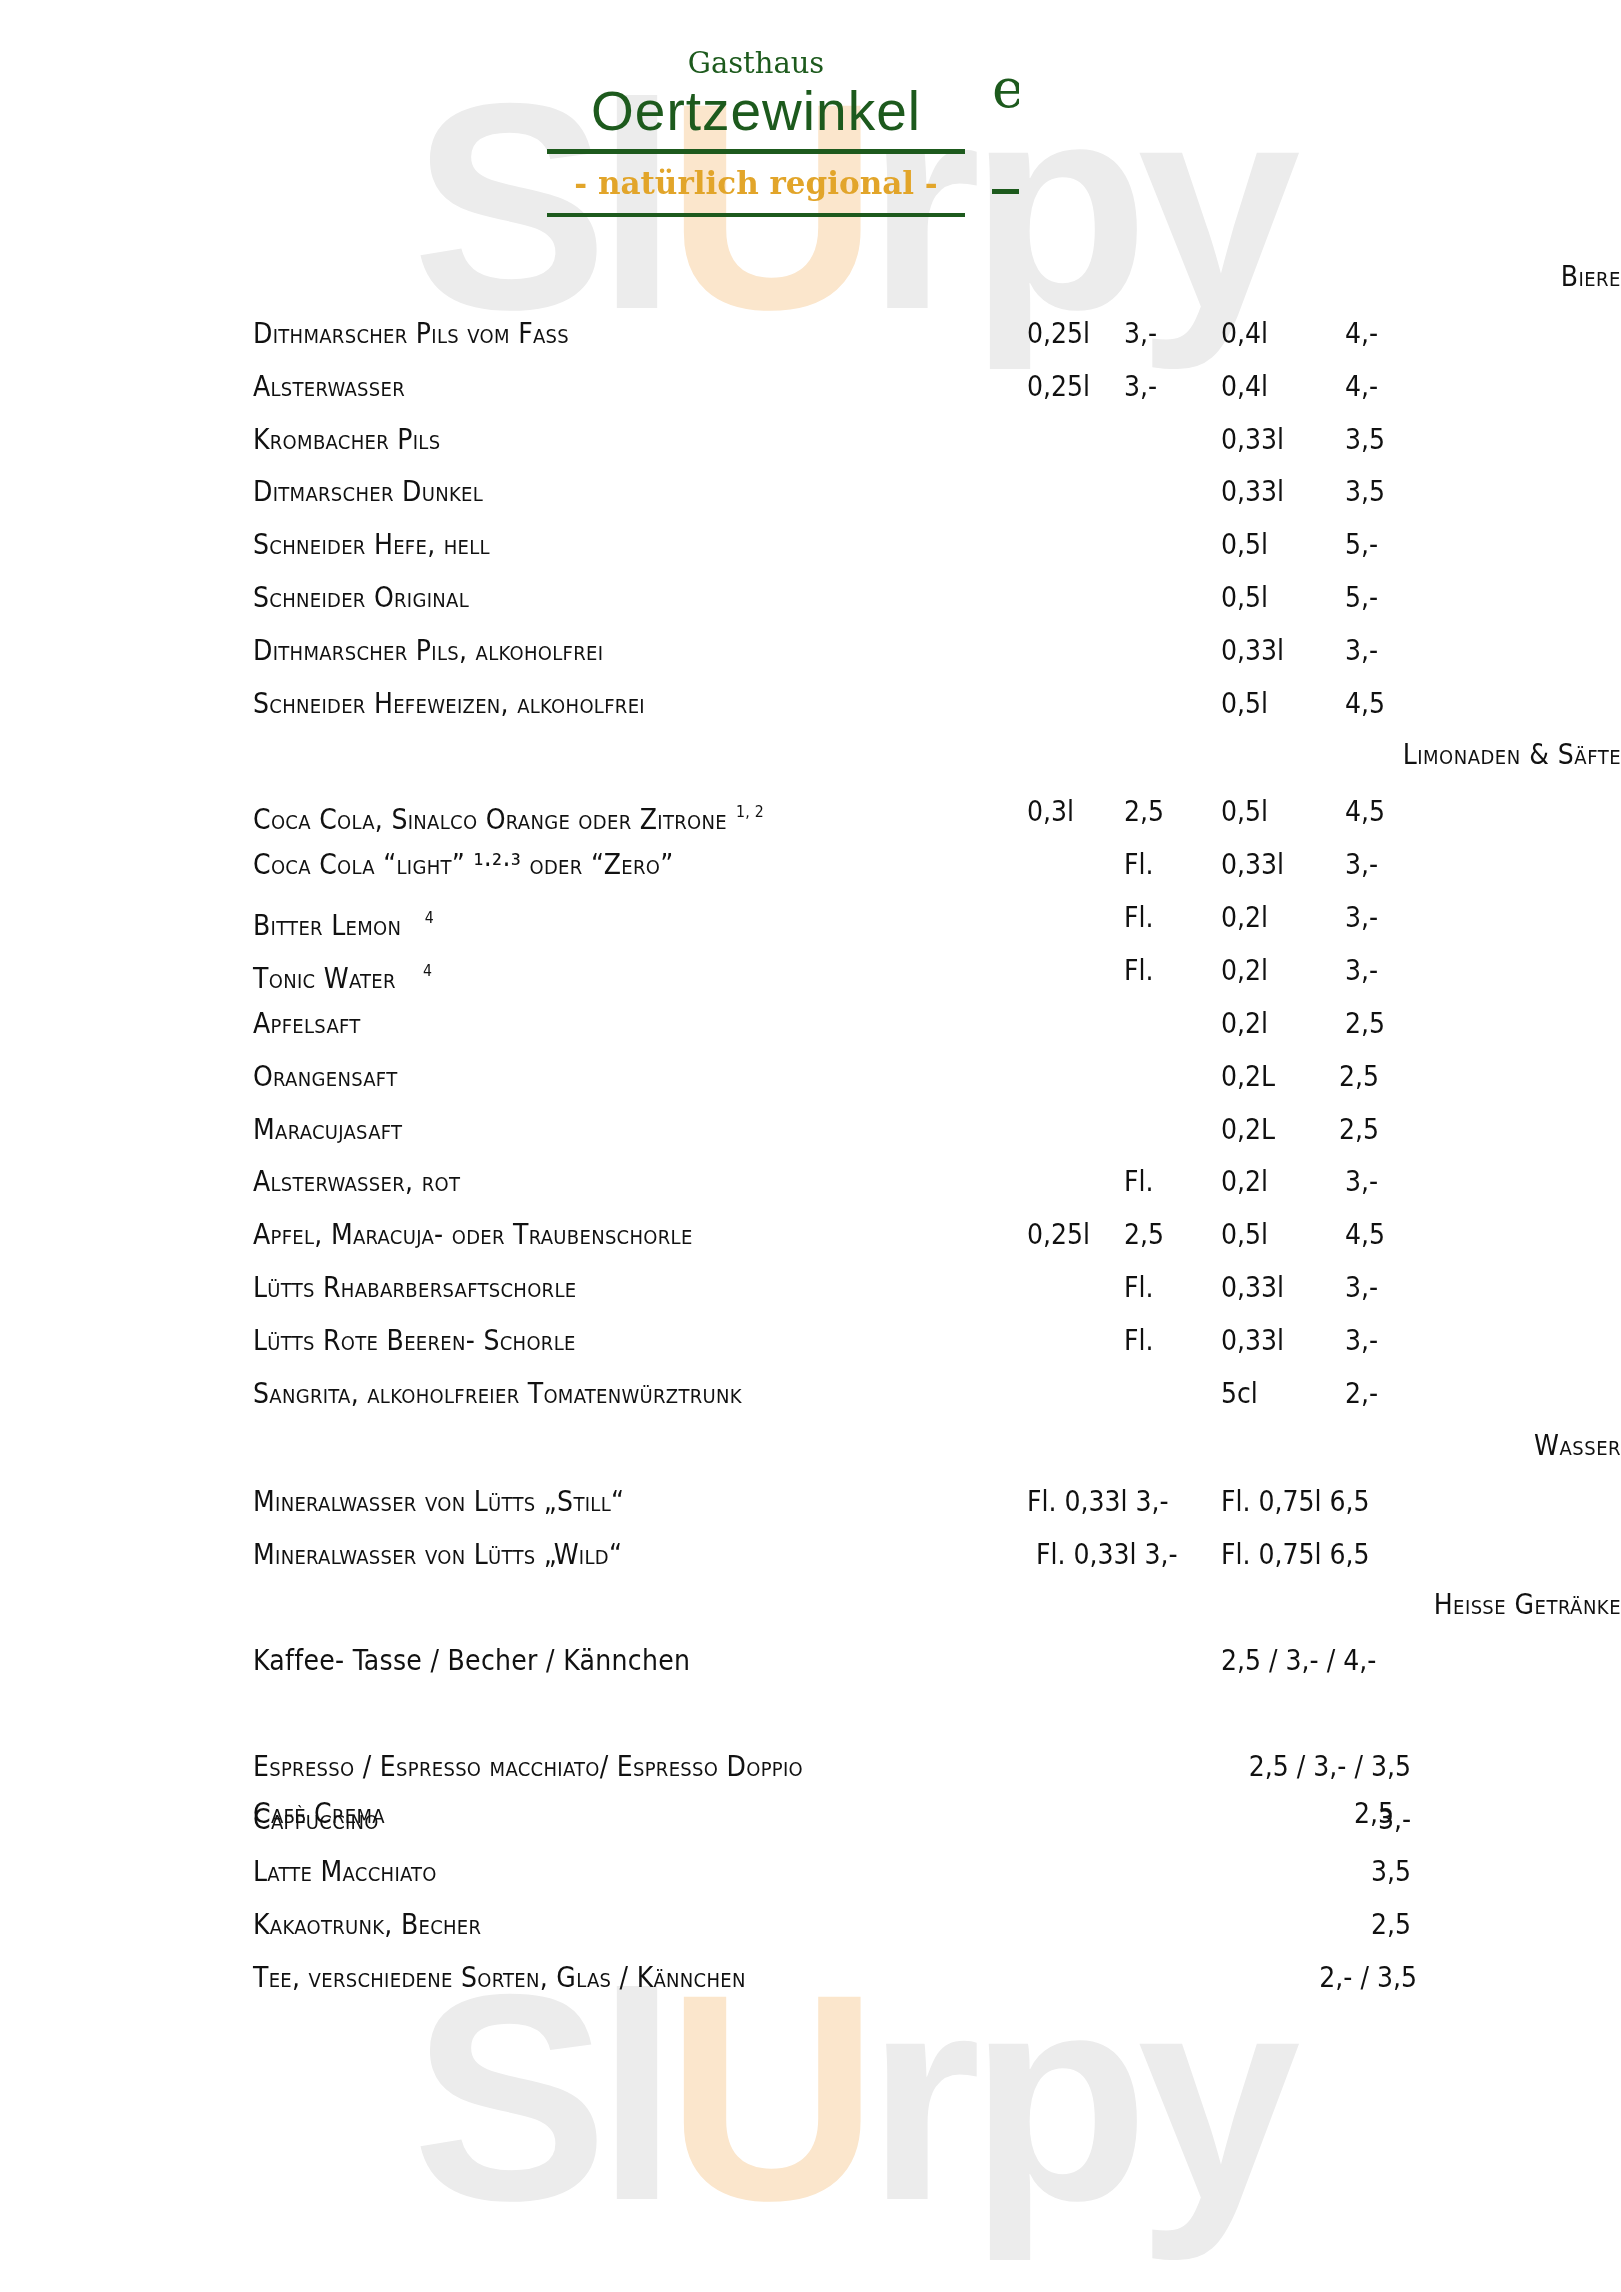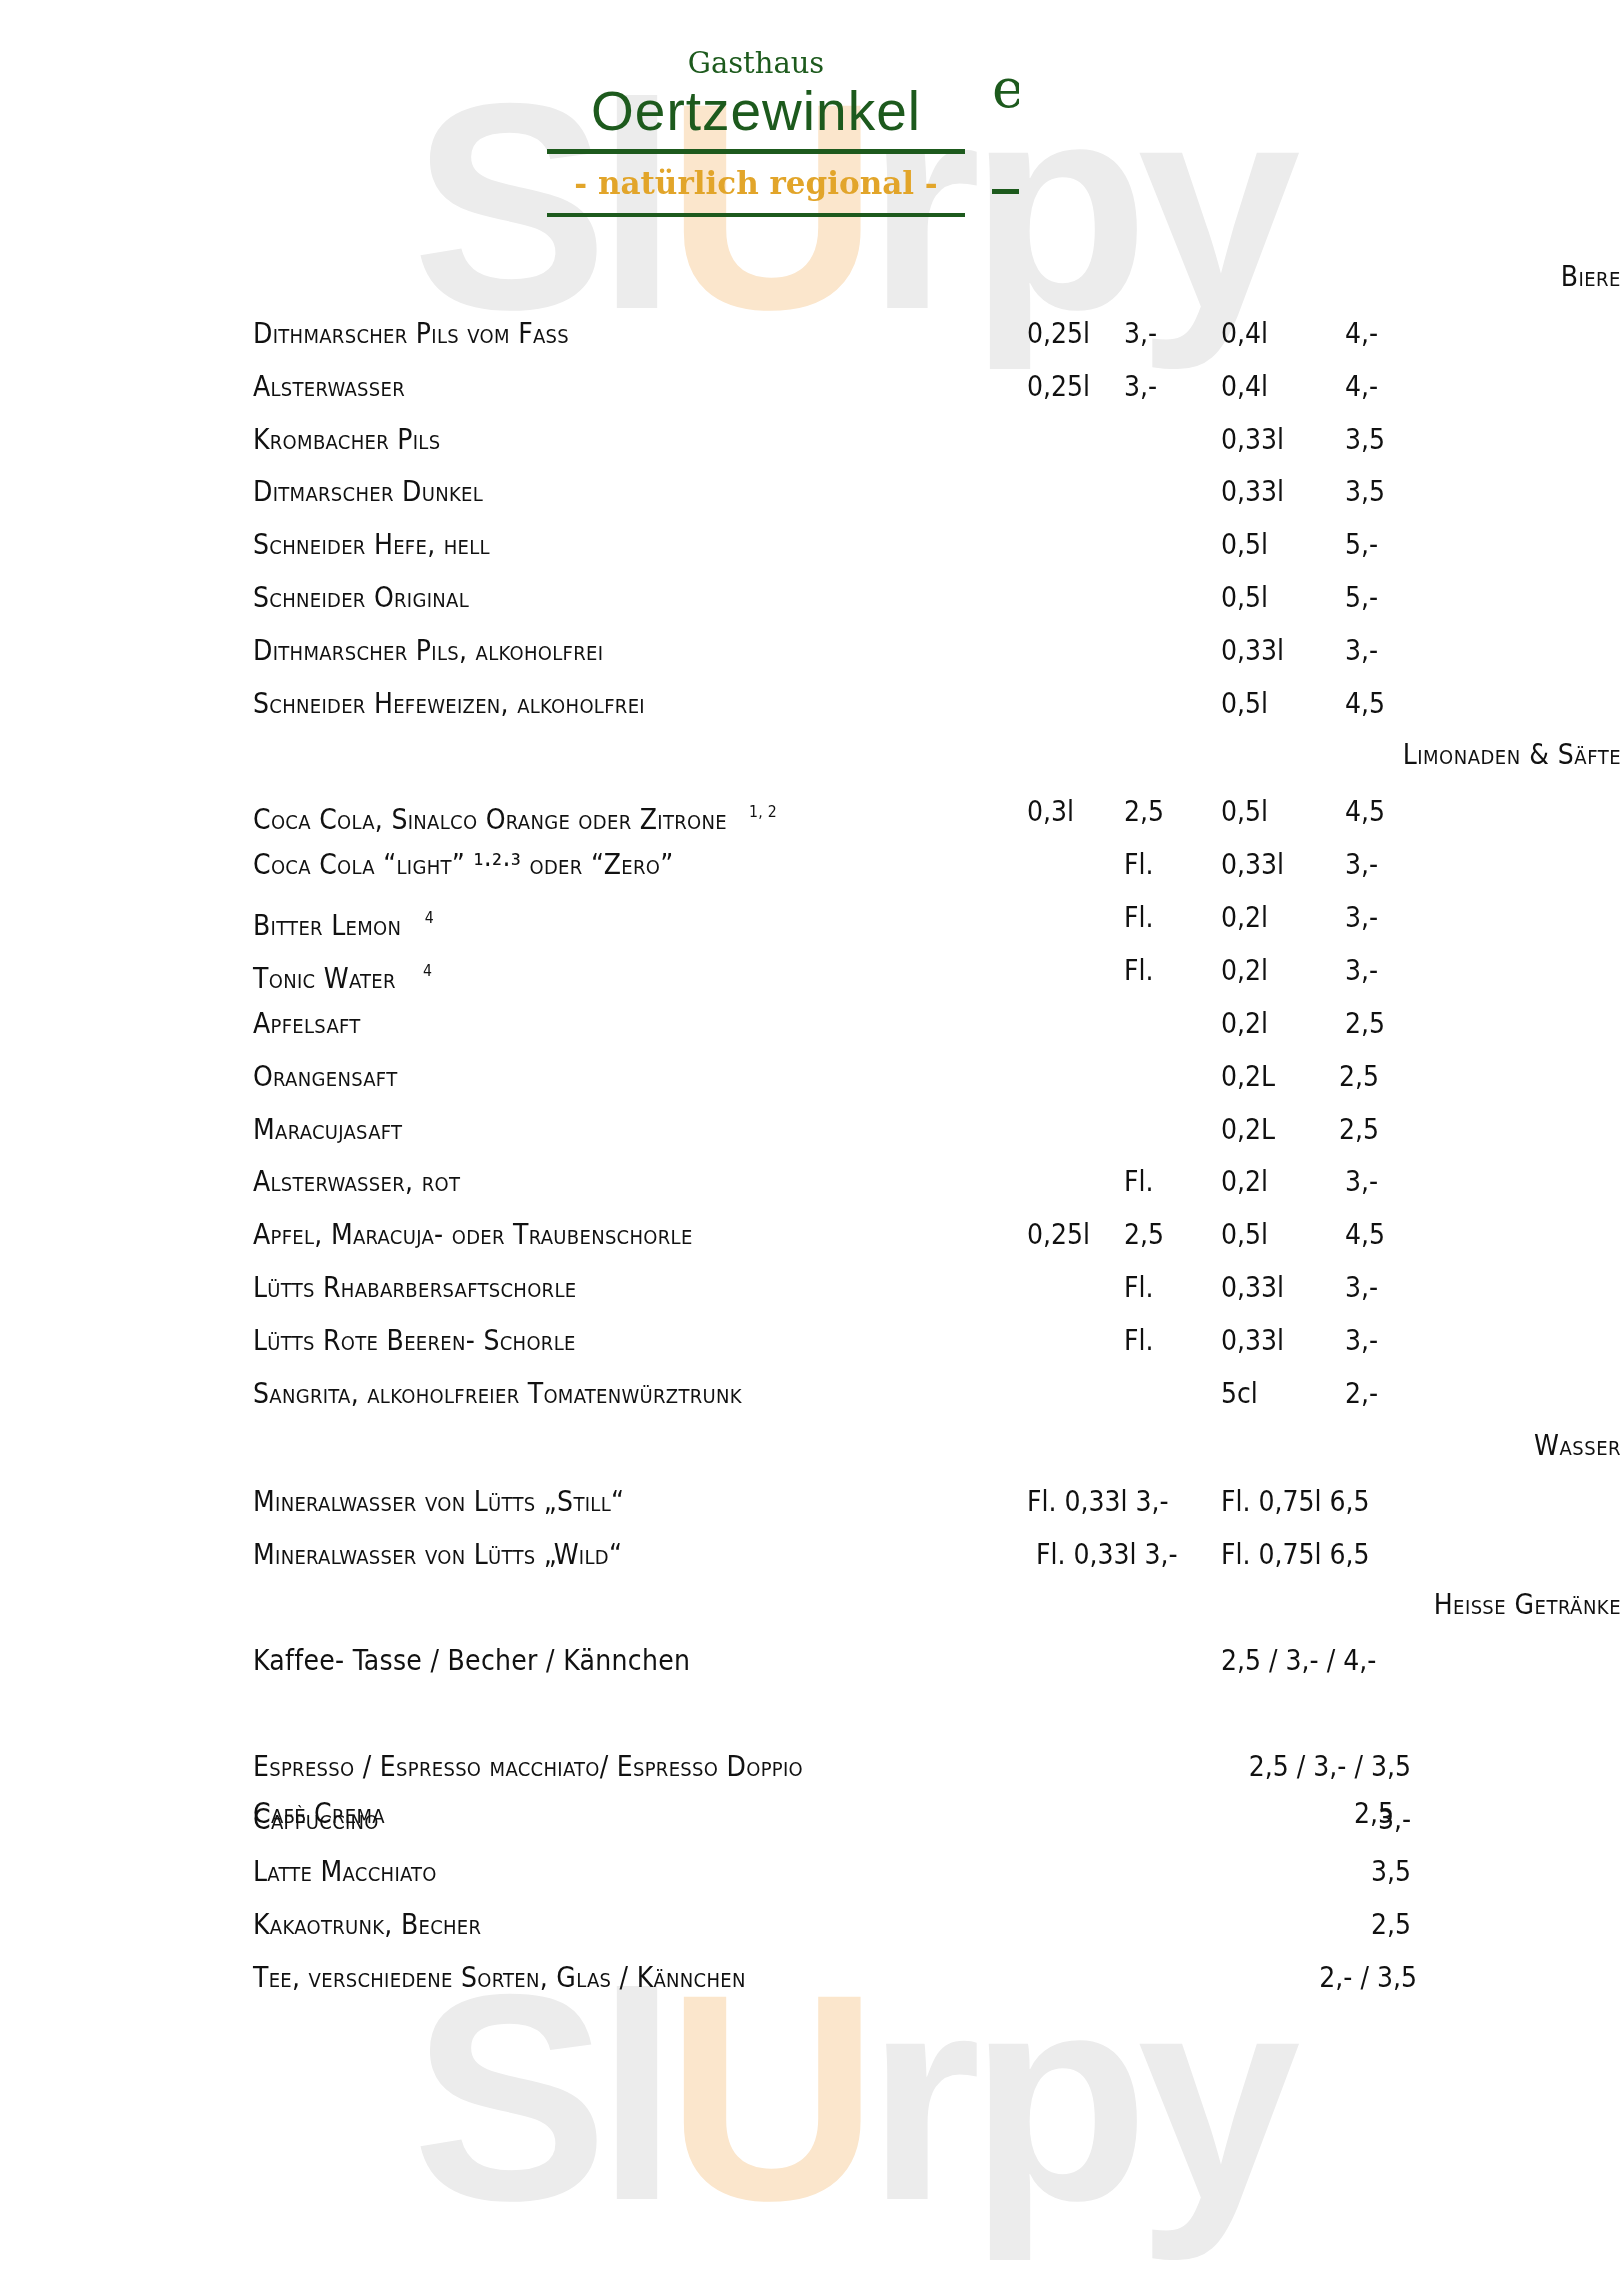--- a/index.html
+++ b/index.html
@@ -14,21 +14,21 @@
   .logo .bar { height:4.9px; background:#1d5a1d; margin:5.9px 0; }
   .logo .l3 { font-family:"DejaVu Serif", serif; color:#e2a52a; font-size:31px; line-height:47px; font-weight:bold; }
   .ghost { position:absolute; left:992px; top:57px; width:27.4px; }
   .ghost .a { font-family:"DejaVu Serif", serif; color:#1d5a1d; font-size:55px; line-height:63px; overflow:hidden; width:27.4px; }
   .ghost .b { height:4.9px; background:#1d5a1d; margin-top:69px; }
   .sec { position:absolute; left:0; width:1621px; text-align:right; font-size:28px;
          font-variant:small-caps; letter-spacing:0.5px; }
   .row { position:absolute; left:0; width:1621px; height:39px; font-size:28px; line-height:39px; }
   .row span { position:absolute; white-space:nowrap; }
   .name { left:253px; font-variant:small-caps; letter-spacing:0.3px; }
-  .name sup { font-size:15.7px; font-variant:normal; vertical-align:11.8px; margin-left:22px; }
+  .name sup { font-size:15.7px; font-variant:normal; vertical-align:11.8px; margin-left:9px; }
   .c1 { left:1027px; } .c2 { left:1124px; } .c3 { left:1221px; } .c4 { left:1345px; }
   .rp { right:210px; text-align:right; }
 </style>
 </head>
 <body>
 
 <div class="wm" style="left:412px;top:59px;"><span class="g">Sl</span><span class="o">U</span><span class="g">rpy</span></div>
 <div class="wm" style="left:412px;top:1950px;"><span class="g">Sl</span><span class="o">U</span><span class="g">rpy</span></div>
 
 <div class="logo">

